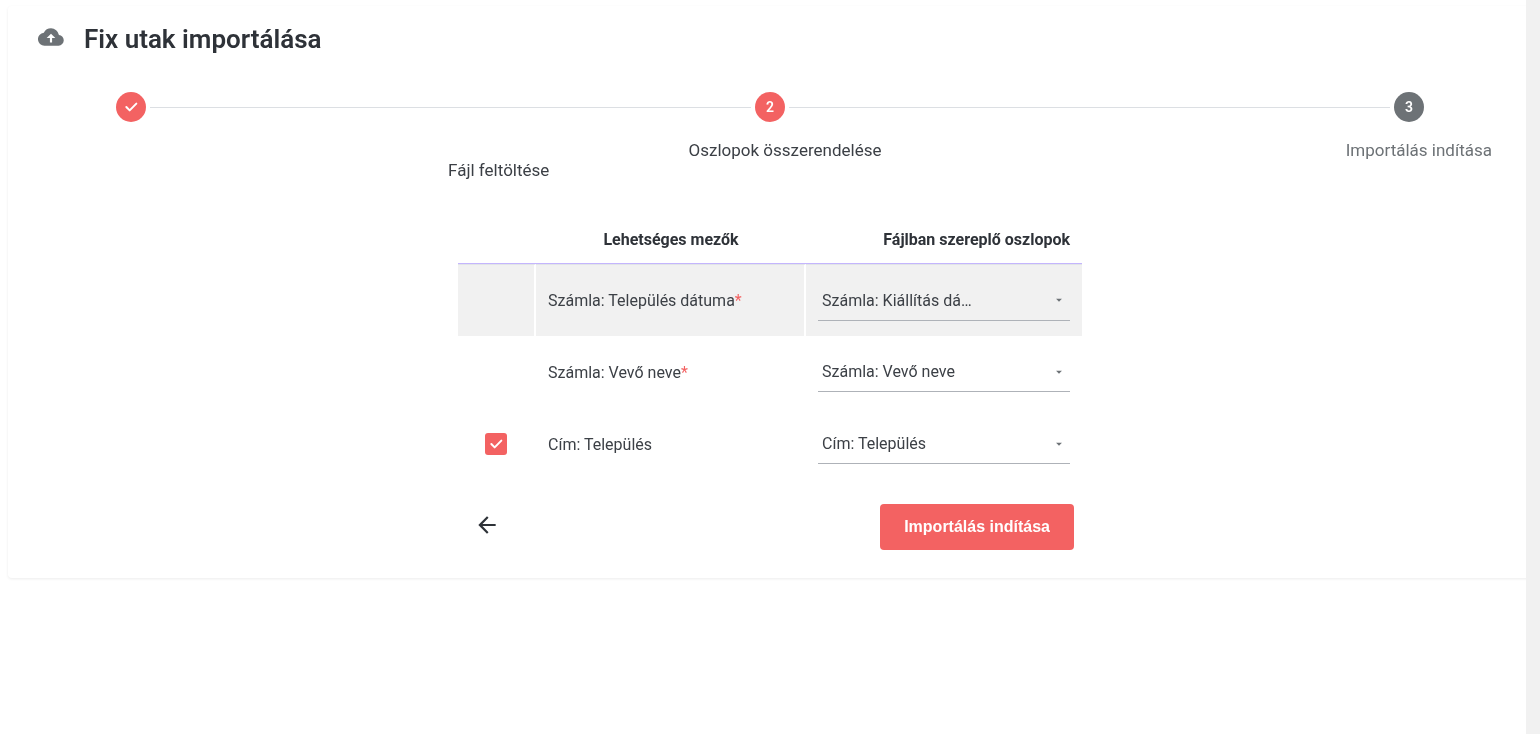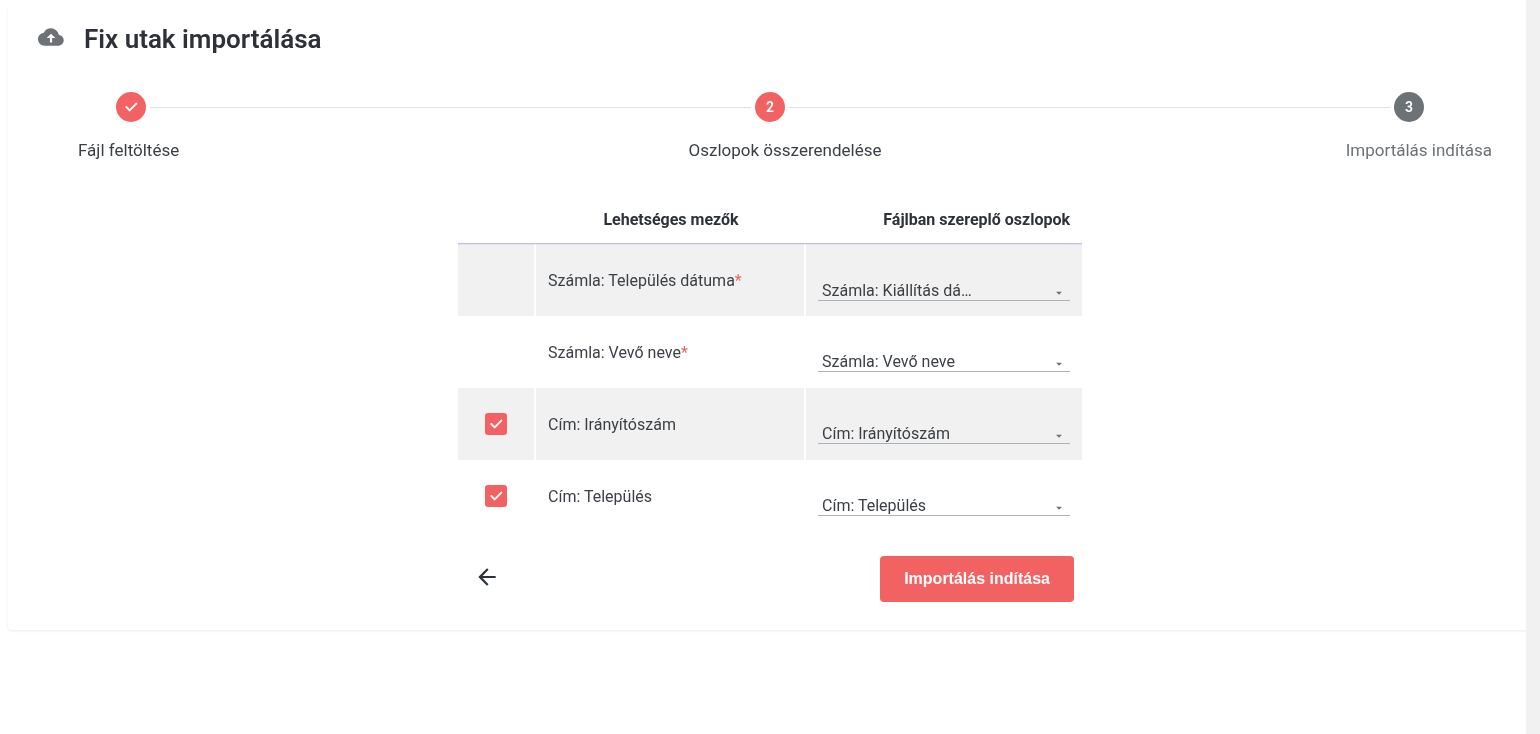--- a/index.html
+++ b/index.html
@@ -36,21 +36,21 @@
     flex: 0 0 30px;
   }
   .circle.red  { background:#f36262; }
   .circle.gray { background:#6d7276; }
   .line { flex:1 1 auto; height:1px; background:#dcdfe3; margin:0 4px;}
 
   .labels-row {
     display:flex; margin-top:18px; font-size:17px; color:#3b3f45;
   }
   .labels-row > div { flex:1; }
-  .labels-row .l  { text-align:left;  padding-left:50px; }
+  .labels-row .l  { text-align:right;  padding-left:50px;margin-top:20px; }
   .labels-row .c  { text-align:center;}
   .labels-row .r  { text-align:right; padding-right:20px; color:#6d7276;}
 
   
   .table-wrap{
     width:624px;
     margin: 36px auto 0;
   }
   table { width:100%; border-collapse:separate; border-spacing:0;}
   th {
@@ -76,21 +76,21 @@
   .check-cell { text-align:center;}
   .chk {
     width:22px; height:22px; border-radius:3px;
     background:#f36262;
     display:inline-flex; align-items:center; justify-content:center;
     cursor:pointer;
   }
   .chk svg { width:16px; height:16px; stroke:#fff; stroke-width:3; fill:none; stroke-linecap:round; stroke-linejoin:round;}
   .req { color:#f36262; }
   .sel {
-    display:flex; align-items:flex-end; justify-content:space-between;
+    display:flex; align-items:center; justify-content:space-between;
     height:40px;
     border-bottom:1px solid #aeb2b8;
     padding: 0 4px;
     color:#3c4046;
     cursor:pointer;
   }
   .sel .val { overflow:hidden; text-overflow:ellipsis; white-space:nowrap; max-width:190px;}
   .sel svg { width:14px; height:14px; fill:#6d7276; flex:0 0 14px; margin-left:8px;}
 
   .footer{
@@ -171,40 +171,20 @@
           </td>
           <td>
             <div class="sel">
               <span class="val">Számla: Vevő neve</span>
               <svg viewBox="0 0 24 24">
                   <path d="M7 10l5 5 5-5z"></path>
                 </svg>
             </div>
           </td>
         </tr>
-        <tr class="zebra">
-          <td class="check-cell">
-            <span class="chk">
-                <svg viewBox="0 0 24 24">
-                  <path d="M5 12l5 5L20 7"></path>
-                </svg>
-              </span>
-          </td>
-          <td>
-            <span>Cím: Irányítószám</span>
-          </td>
-          <td>
-            <div class="sel">
-              <span class="val">Cím: Irányítószám</span>
-              <svg viewBox="0 0 24 24">
-                  <path d="M7 10l5 5 5-5z"></path>
-                </svg>
-            </div>
-          </td>
-        </tr>
         <tr>
           <td class="check-cell">
             <span class="chk">
                 <svg viewBox="0 0 24 24">
                   <path d="M5 12l5 5L20 7"></path>
                 </svg>
               </span>
           </td>
           <td>
             <span>Cím: Település</span>

